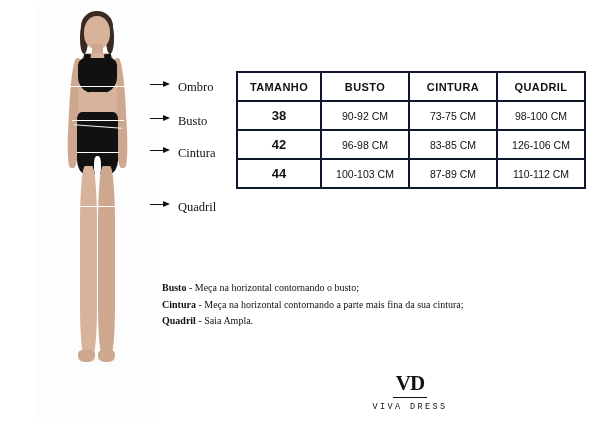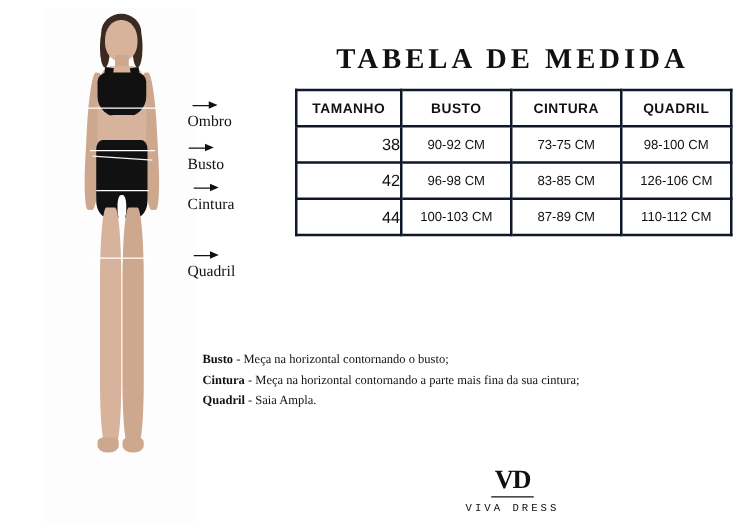--- a/index.html
+++ b/index.html
@@ -176,23 +176,21 @@
   .labels {
     position: absolute;
     left: 150px;
     top: 0;
     width: 100px;
     height: 424px;
   }
   .label-row {
     position: absolute;
     display: flex;
-    align-items: center;
     white-space: nowrap;
-    flex-direction: column;
   }
   .arrow {
     width: 22px;
     height: 10px;
     position: relative;
     margin-right: 6px;
     flex: none;
   }
   .arrow::before {
     content: "";
@@ -248,23 +246,22 @@
     color: #111111;
     font-family: "Liberation Sans", sans-serif;
     padding: 0;
   }
   .size-table th {
     font-weight: 700;
     font-size: 11px;
     letter-spacing: 0.4px;
   }
   .size-table td.size-col {
-    font-weight: 400;
+    font-weight: 700;
     font-size: 13px;
-    text-align: right;
   }
   .col-1 { width: 84px; }
   .col-2 { width: 88px; }
   .col-3 { width: 88px; }
   .col-4 { width: 88px; }
 
   
   .notes {
     position: absolute;
     left: 162px;
@@ -353,21 +350,20 @@
     <div class="label-row" style="top:146px;">
       <span class="arrow"></span>
       <span class="label-text">Cintura</span>
     </div>
     <div class="label-row" style="top:200px;">
       <span class="arrow"></span>
       <span class="label-text">Quadril</span>
     </div>
   </div>
 
-  <div class="title">TABELA DE MEDIDA</div>
 
   <table class="size-table">
     <colgroup>
       <col class="col-1">
         <col class="col-2">
         <col class="col-3">
         <col class="col-4">
     </colgroup>
     <thead>
       <tr>

